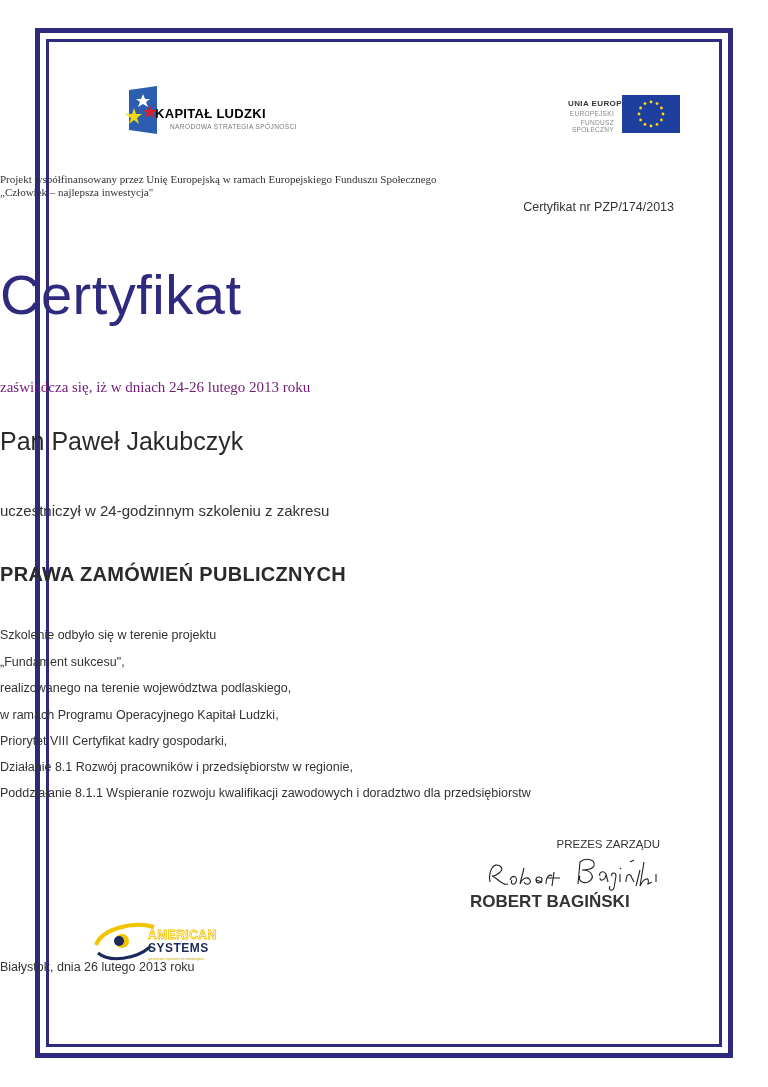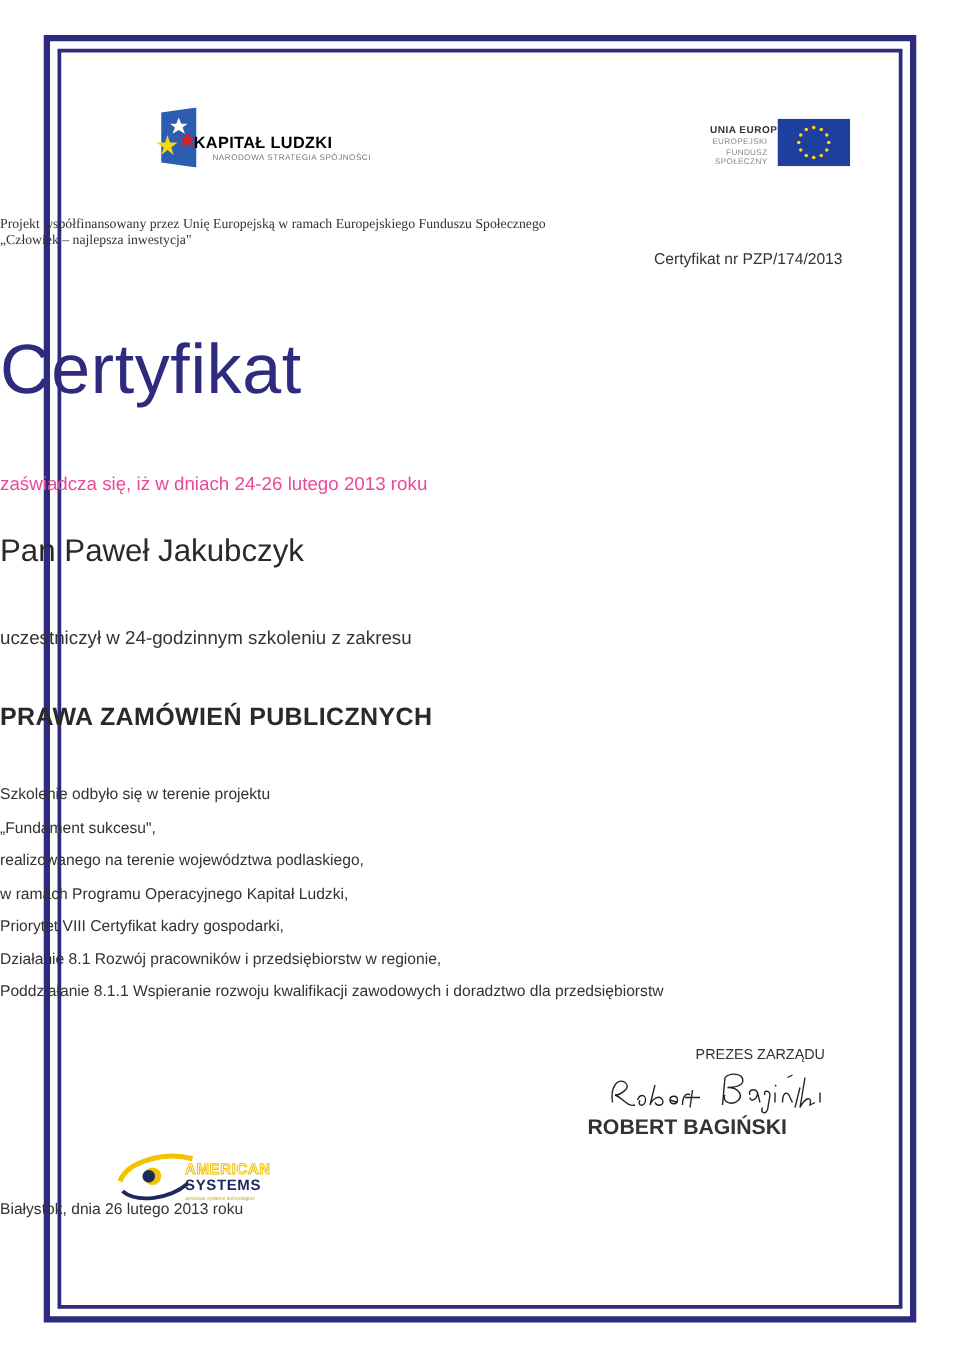--- a/index.html
+++ b/index.html
@@ -21,21 +21,21 @@
   .eu-title { left:568px; top:99px; font-size:8px; font-weight:bold; color:#333; letter-spacing:0.4px; }
   .eu-sub1 { left:538px; top:110px; width:76px; text-align:right; font-size:6.5px; color:#888; letter-spacing:0.3px; }
   .eu-sub2 { left:538px; top:119px; width:76px; text-align:right; font-size:6.5px; color:#888; letter-spacing:0.3px; }
   .eu-flag { left:622px; top:95px; width:58px; height:38px; }
 
   .cofin { top:173px; font-family:"Liberation Serif", "DejaVu Serif", serif; font-size:11px; color:#333; }
   .motto { top:186px; font-family:"Liberation Serif", "DejaVu Serif", serif; font-size:11px; color:#333; }
   .cert-no { right:94px; top:200px; font-size:12.5px; color:#333; }
 
   .title { top:262px; font-size:56px; color:#2e2a7e; letter-spacing:0.5px; }
-  .attest { top:379px; font-size:15px; color:#ec4899; }
+  .attest { top:379px; font-size:15px; color:#701a75;font-family:Liberation Serif, serif; }
   .name { top:427px; font-size:25px; font-weight:normal; color:#2a2a2a; }
   .participated { top:502px; font-size:15px; color:#333; }
   .course { top:563px; font-size:20px; font-weight:bold; color:#2a2a2a; letter-spacing:0.3px; }
 
   .desc { font-size:12.5px; color:#333; }
 
   .role { left:470px; width:190px; top:838px; text-align:right; font-size:11.5px; color:#333; }
   .signature { left:484px; top:852px; width:200px; height:40px; }
   .signer { left:470px; width:190px; top:892px; font-size:17px; color:#333;font-weight:bold; }
 

